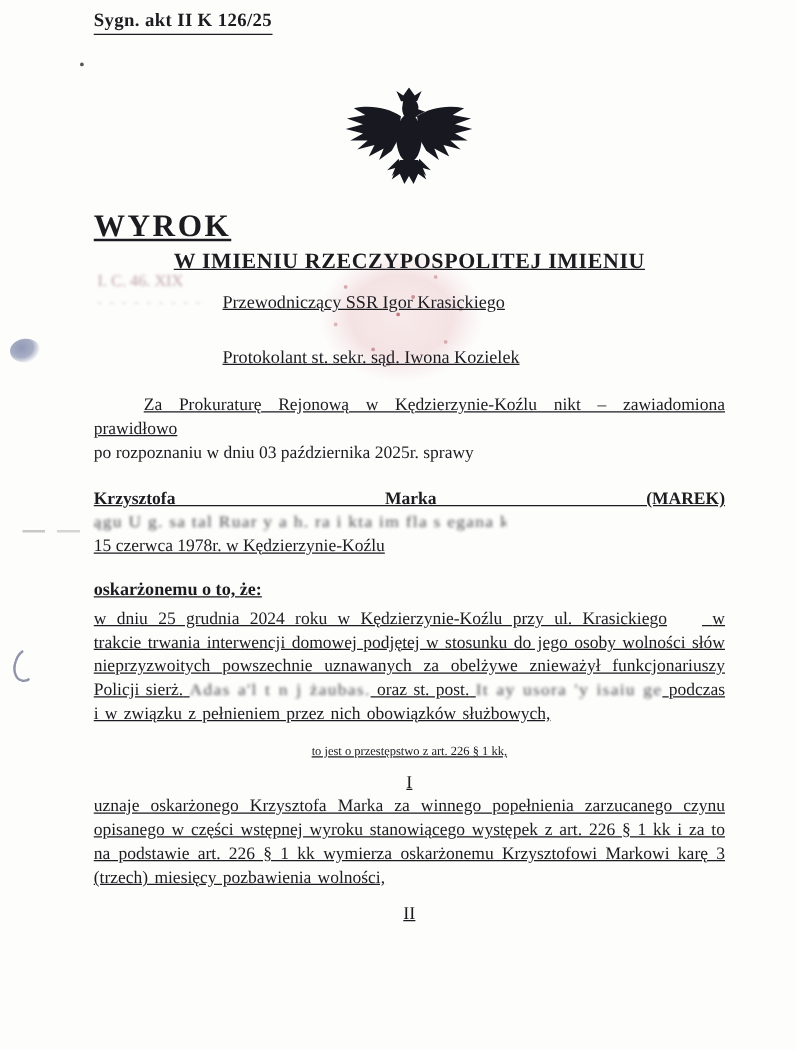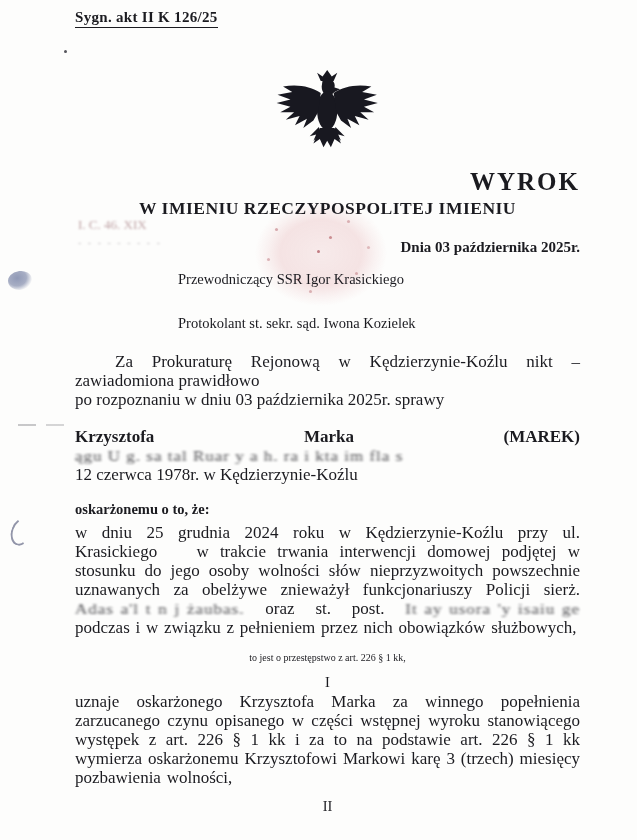--- a/index.html
+++ b/index.html
@@ -4,20 +4,21 @@
 <style>
   html,body{margin:0;padding:0;background:#e8e8e6;}
   .page{
     position:relative;
     width:637px;height:840px;
     margin:0 auto;
     background:#fdfdfc;
     font-family:"Liberation Serif", serif;
     color:#1b1b20;
     overflow:hidden;
+    text-decoration:underline;
   }
   .content{
     position:relative;
     padding:8px 57px 0 75px;
     width:505px;
   }
   .case-no{
     font-size:15px;font-weight:bold;
     border-bottom:1.5px solid #1b1b20;
     display:inline-block;
@@ -25,21 +26,21 @@
     letter-spacing:.3px;
   }
   .emblem-wrap{
     margin-top:42px;
     text-align:center;
     height:92px;
   }
   .emblem-wrap svg{height:92px;width:auto;}
   .title{
     margin-top:6px;
-    text-align:right;
+    text-align:left;
     font-size:25px;font-weight:bold;
     letter-spacing:2px;
   }
   .subtitle{
     text-align:center;
     font-size:17.5px;font-weight:bold;
     letter-spacing:.5px;
     margin-top:2px;
   }
   .date-line{
@@ -48,21 +49,21 @@
     font-size:15px;font-weight:bold;
   }
   .court-line{
     margin-top:30px;
     font-size:14.5px;
     word-spacing:5px;
   }
   .judge-line{margin-top:15px;margin-left:103px;font-size:14.5px;}
   .clerk-line{margin-top:27px;margin-left:103px;font-size:14.5px;}
   .para{
-    font-size:17px;
+    font-size:14px;
     line-height:19px;
     text-align:justify;
   }
   .prosecutor{margin-top:20px;text-indent:40px;}
   .defendant{margin-top:18px;}
   .bold{font-weight:bold;}
   .accused-heading{margin-top:17px;font-weight:bold;font-size:14.5px;}
   .charge{margin-top:5px;word-spacing:1.5px;}
   .offense-line{margin-top:15px;text-align:center;font-size:10px;}
   .numeral{margin-top:11px;text-align:center;font-size:14.5px;}
@@ -170,34 +171,33 @@
           <path d="M69 62 L79 72 L72 70 L75 77 L67 70 Z"></path>
 
           <path d="M52 63 L45 80 L52 75 L56 84 L60 77 L64 84 L68 75 L75 80 L68 63 Z"></path>
         </g>
       </svg>
     </div>
 
     <div class="title">WYROK</div>
     <div class="subtitle">W IMIENIU RZECZYPOSPOLITEJ IMIENIU</div>
 
-    <div class="date-line">Dnia 03 października 2025r.</div>
 
     <div class="judge-line">Przewodniczący SSR Igor Krasickiego</div>
     <div class="clerk-line">Protokolant st. sekr. sąd. Iwona Kozielek</div>
 
     <div class="para prosecutor">
       <span>Za Prokuraturę Rejonową w Kędzierzynie-Koźlu nikt – zawiadomiona prawidłowo</span><br>
       <span style="display:inline-block;text-indent:0;">po rozpoznaniu w dniu 03 października 2025r. sprawy</span>
     </div>
 
     <div class="para defendant">
       <span class="bold">Krzysztofa Marka (MAREK)</span>
       <span class="smudge">ągu U g. sa tal Ruar y a h. ra i kta im fla s egana kita</span><br>
-      <span>12 czerwca 1978r. w Kędzierzynie-Koźlu</span>
+      <span>15 czerwca 1978r. w Kędzierzynie-Koźlu</span>
     </div>
 
     <div class="accused-heading">oskarżonemu o to, że:</div>
 
     <div class="para charge">
       <span>w dniu 25 grudnia 2024 roku w Kędzierzynie-Koźlu przy ul. Krasickiego</span><span class="gap"></span>
       <span>w trakcie trwania interwencji domowej podjętej w stosunku do jego osoby wolności słów nieprzyzwoitych powszechnie uznawanych za obelżywe znieważył funkcjonariuszy Policji sierż.</span>
       <span class="smudge">Adas a'l t n j żaubas.</span>
       <span>oraz st. post.</span>
       <span class="smudge">It ay usora  'y isaiu  ge</span>

